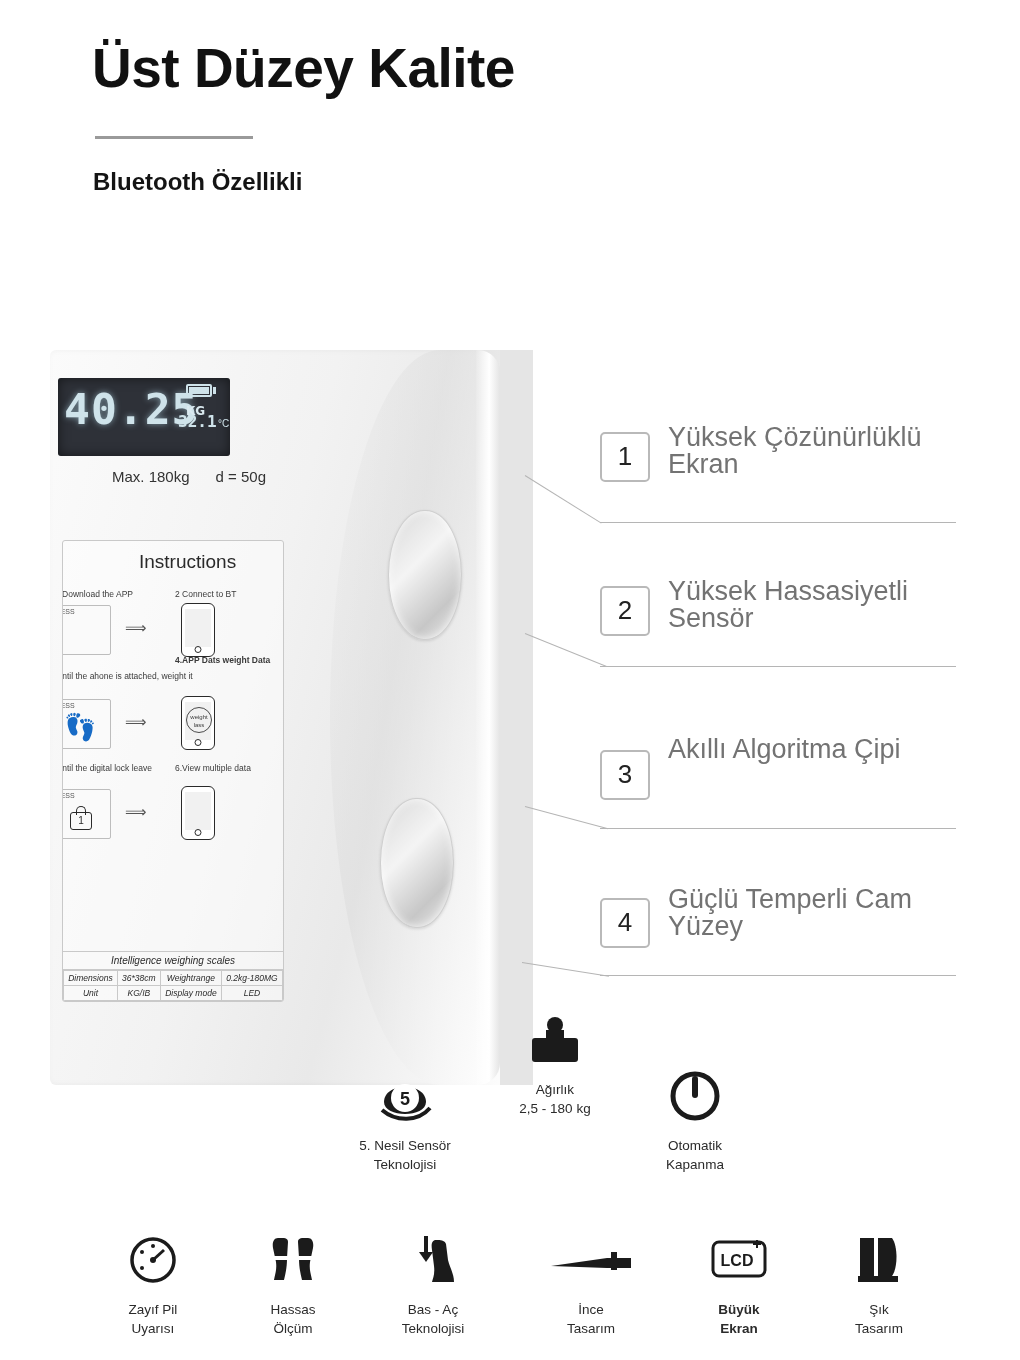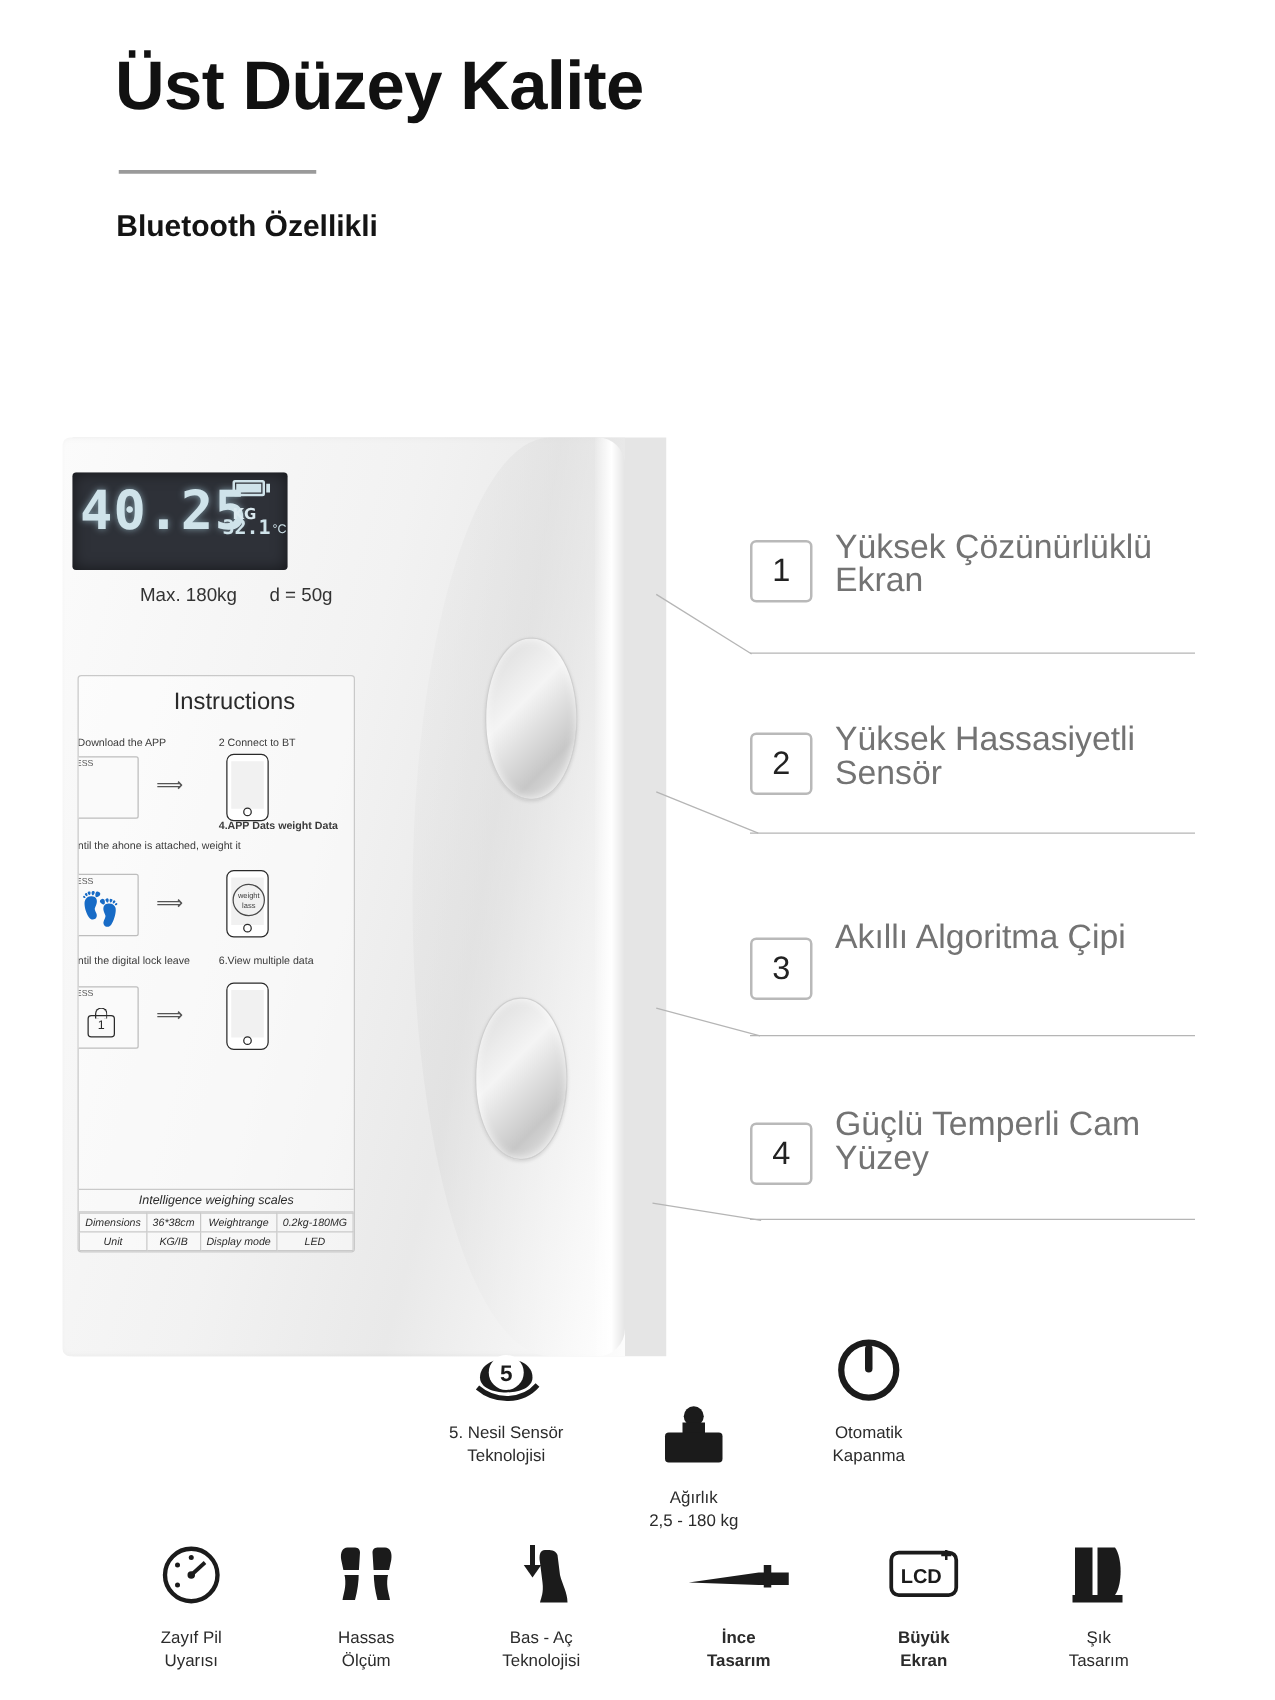--- a/index.html
+++ b/index.html
@@ -492,21 +492,21 @@
       <path d="M10 34 C10 14, 52 14, 52 34 C52 50, 10 50, 10 34 Z" fill="#1b1b1b"></path>
       <circle cx="31" cy="30" r="14" fill="#ffffff"></circle>
       <text x="31" y="37" text-anchor="middle" font-size="18" font-family="Liberation Sans" font-weight="bold" fill="#1b1b1b">5</text>
       <path d="M8 42 C22 54, 44 54, 56 40" stroke="#1b1b1b" stroke-width="4" fill="none"></path>
     </svg>
   </span>
   <span class="cap">5. Nesil Sensör</span>
   <span class="cap">Teknolojisi</span>
 </div>
 
-<div class="icon-item" style="left:480px; top:1120px;">
+<div class="icon-item" style="left:480px; top:1012px;">
   <span class="glyph">
     <svg width="62" height="58" viewBox="0 0 62 58">
       <circle cx="31" cy="13" r="8" fill="#1b1b1b"></circle>
       <rect x="22" y="18" width="18" height="9" fill="#1b1b1b"></rect>
       <rect x="8" y="26" width="46" height="24" rx="3" fill="#1b1b1b"></rect>
     </svg>
   </span>
   <span class="cap">Ağırlık</span>
   <span class="cap">2,5 - 180 kg</span>
 </div>
@@ -555,21 +555,21 @@
     <svg width="62" height="58" viewBox="0 0 62 58">
       <rect x="22" y="4" width="4" height="18" fill="#1b1b1b"></rect>
       <path d="M17 20 L31 20 L24 30 Z" fill="#1b1b1b"></path>
       <path d="M34 8 C30 8 29 12 30 18 L32 34 C33 42 31 46 30 50 L52 50 C52 42 48 36 46 28 L44 12 C43 9 40 8 36 8 Z" fill="#1b1b1b"></path>
     </svg>
   </span>
   <span class="cap">Bas - Aç</span>
   <span class="cap">Teknolojisi</span>
 </div>
 
-<div class="icon-item" style="left:516px; top:1232px;font-weight:bold;">
+<div class="icon-item" style="left:516px; top:1232px;">
   <span class="glyph">
     <svg width="92" height="58" viewBox="0 0 92 58">
       <path d="M6 34 L62 26 L86 26 L86 36 L62 36 Z" fill="#1b1b1b"></path>
       <rect x="66" y="20" width="6" height="18" fill="#1b1b1b"></rect>
     </svg>
   </span>
   <span class="cap">İnce</span>
   <span class="cap">Tasarım</span>
 </div>
 

